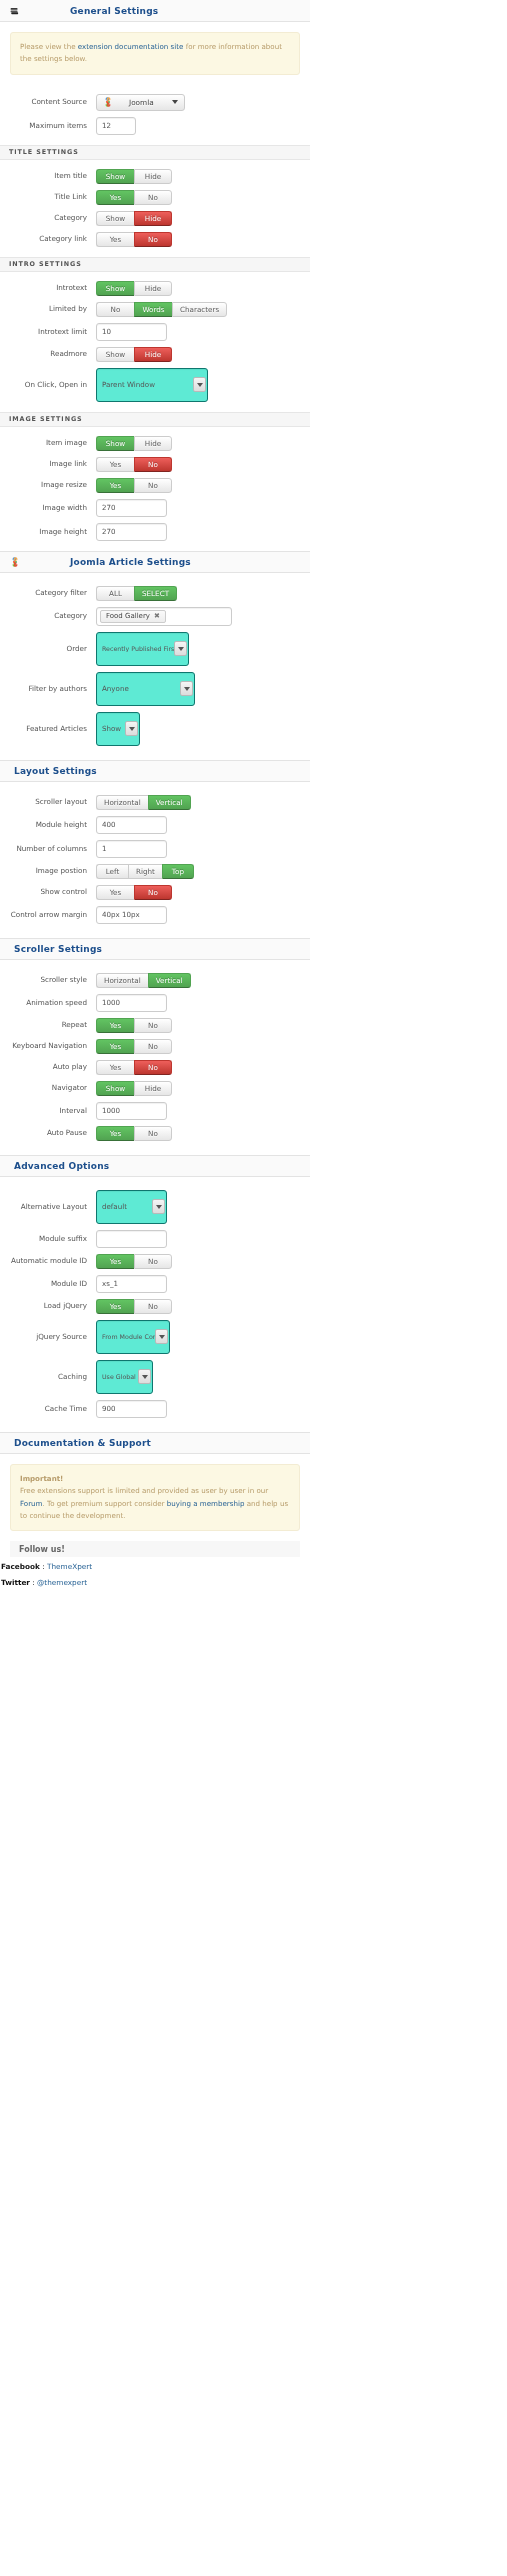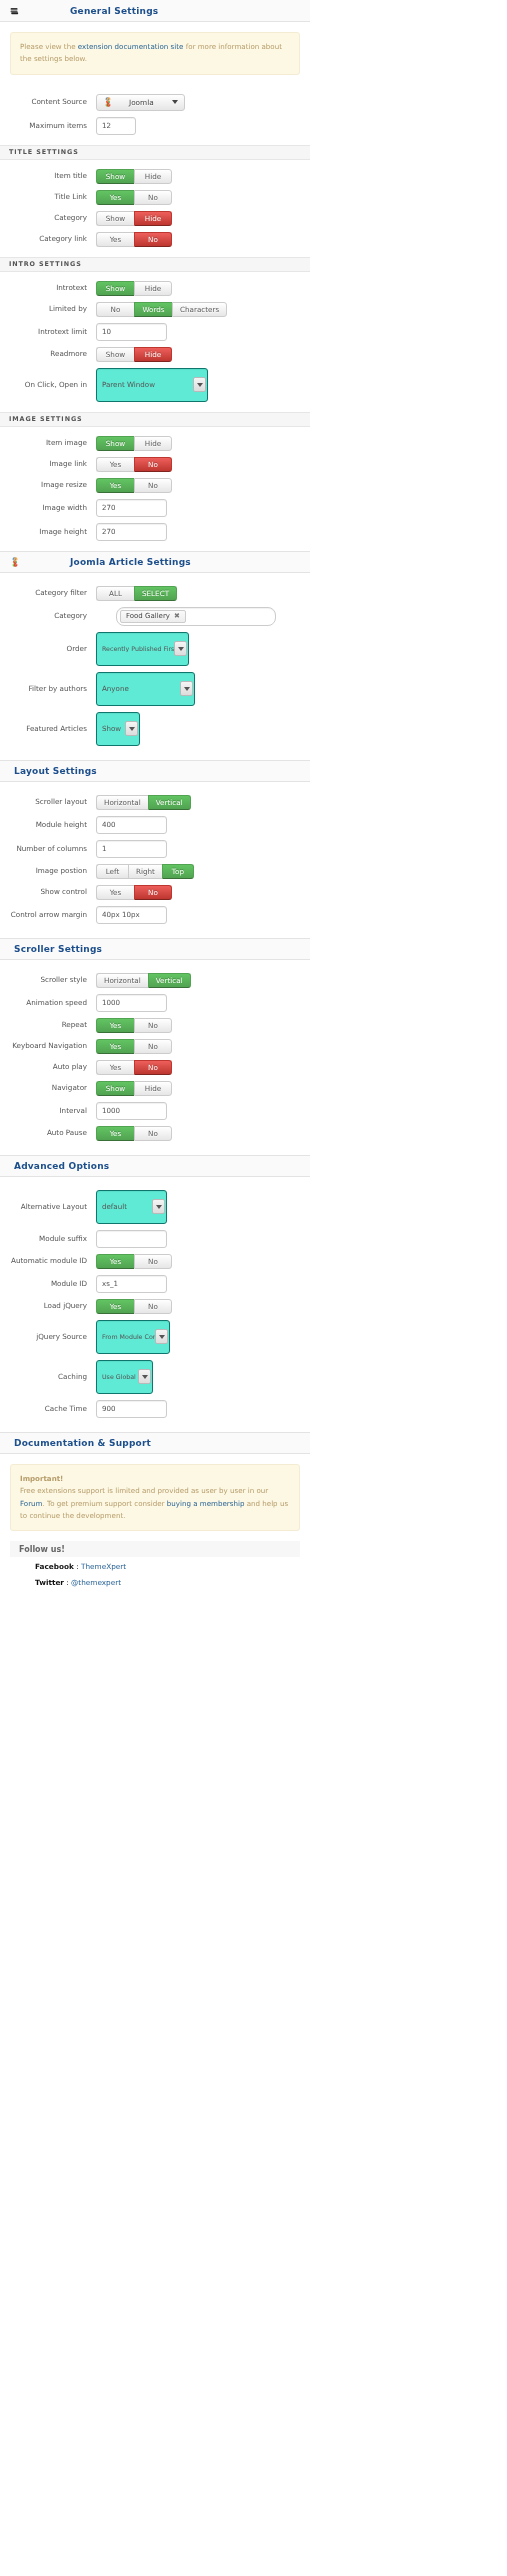--- a/index.html
+++ b/index.html
@@ -179,50 +179,49 @@
     border-left: 3px solid transparent;
     border-right: 3px solid transparent;
     border-top: 4px solid #444;
   }
 
   
   .jlogo { width: 10px; height: 10px; flex: 0 0 auto; }
 
   
   .chipfield {
-    width: 160px;
+    width: 136px;
     min-height: 19px;
     border: 1px solid #ccc;
-    border-radius: 8px;
+    border-radius: 3px;
     background: #fff;
     display: flex; align-items: center;
     padding: 2px 3px;
     box-shadow: inset 0 1px 1px rgba(0,0,0,.06);
-    margin-left: 20px;
   }
   .chip {
     display: flex; align-items: center; gap: 4px;
     height: 13px; padding: 0 5px;
     border: 1px solid #ccc;
     border-radius: 2px;
     background: linear-gradient(to bottom,#fafafa,#ededed);
     font-size: 7px; color: #444;
   }
   .chip .x { font-size: 7px; color: #777; }
 
   
   .followhead {
     background: #f7f7f7;
     height: 16px;
     display: flex; align-items: center;
     padding-left: 9px;
     margin: 10px 10px 0 10px;
   }
   .followhead span { font-size: 8px; color: #666; font-weight: bold; }
-  .social { padding: 5px 10px 0 35px; font-size: 7.3px; color: #333; }
+  .social { padding: 5px 10px 0 1px; font-size: 7.3px; color: #333; }
   .social .line { margin-bottom: 7px; }
   .social b { color: #111; }
   .social a { color: #2a6496; text-decoration: none; }
   .tail { height: 45px; background: #fff; }
 </style>
 </head>
 <body>
 
 <div class="page">
 

